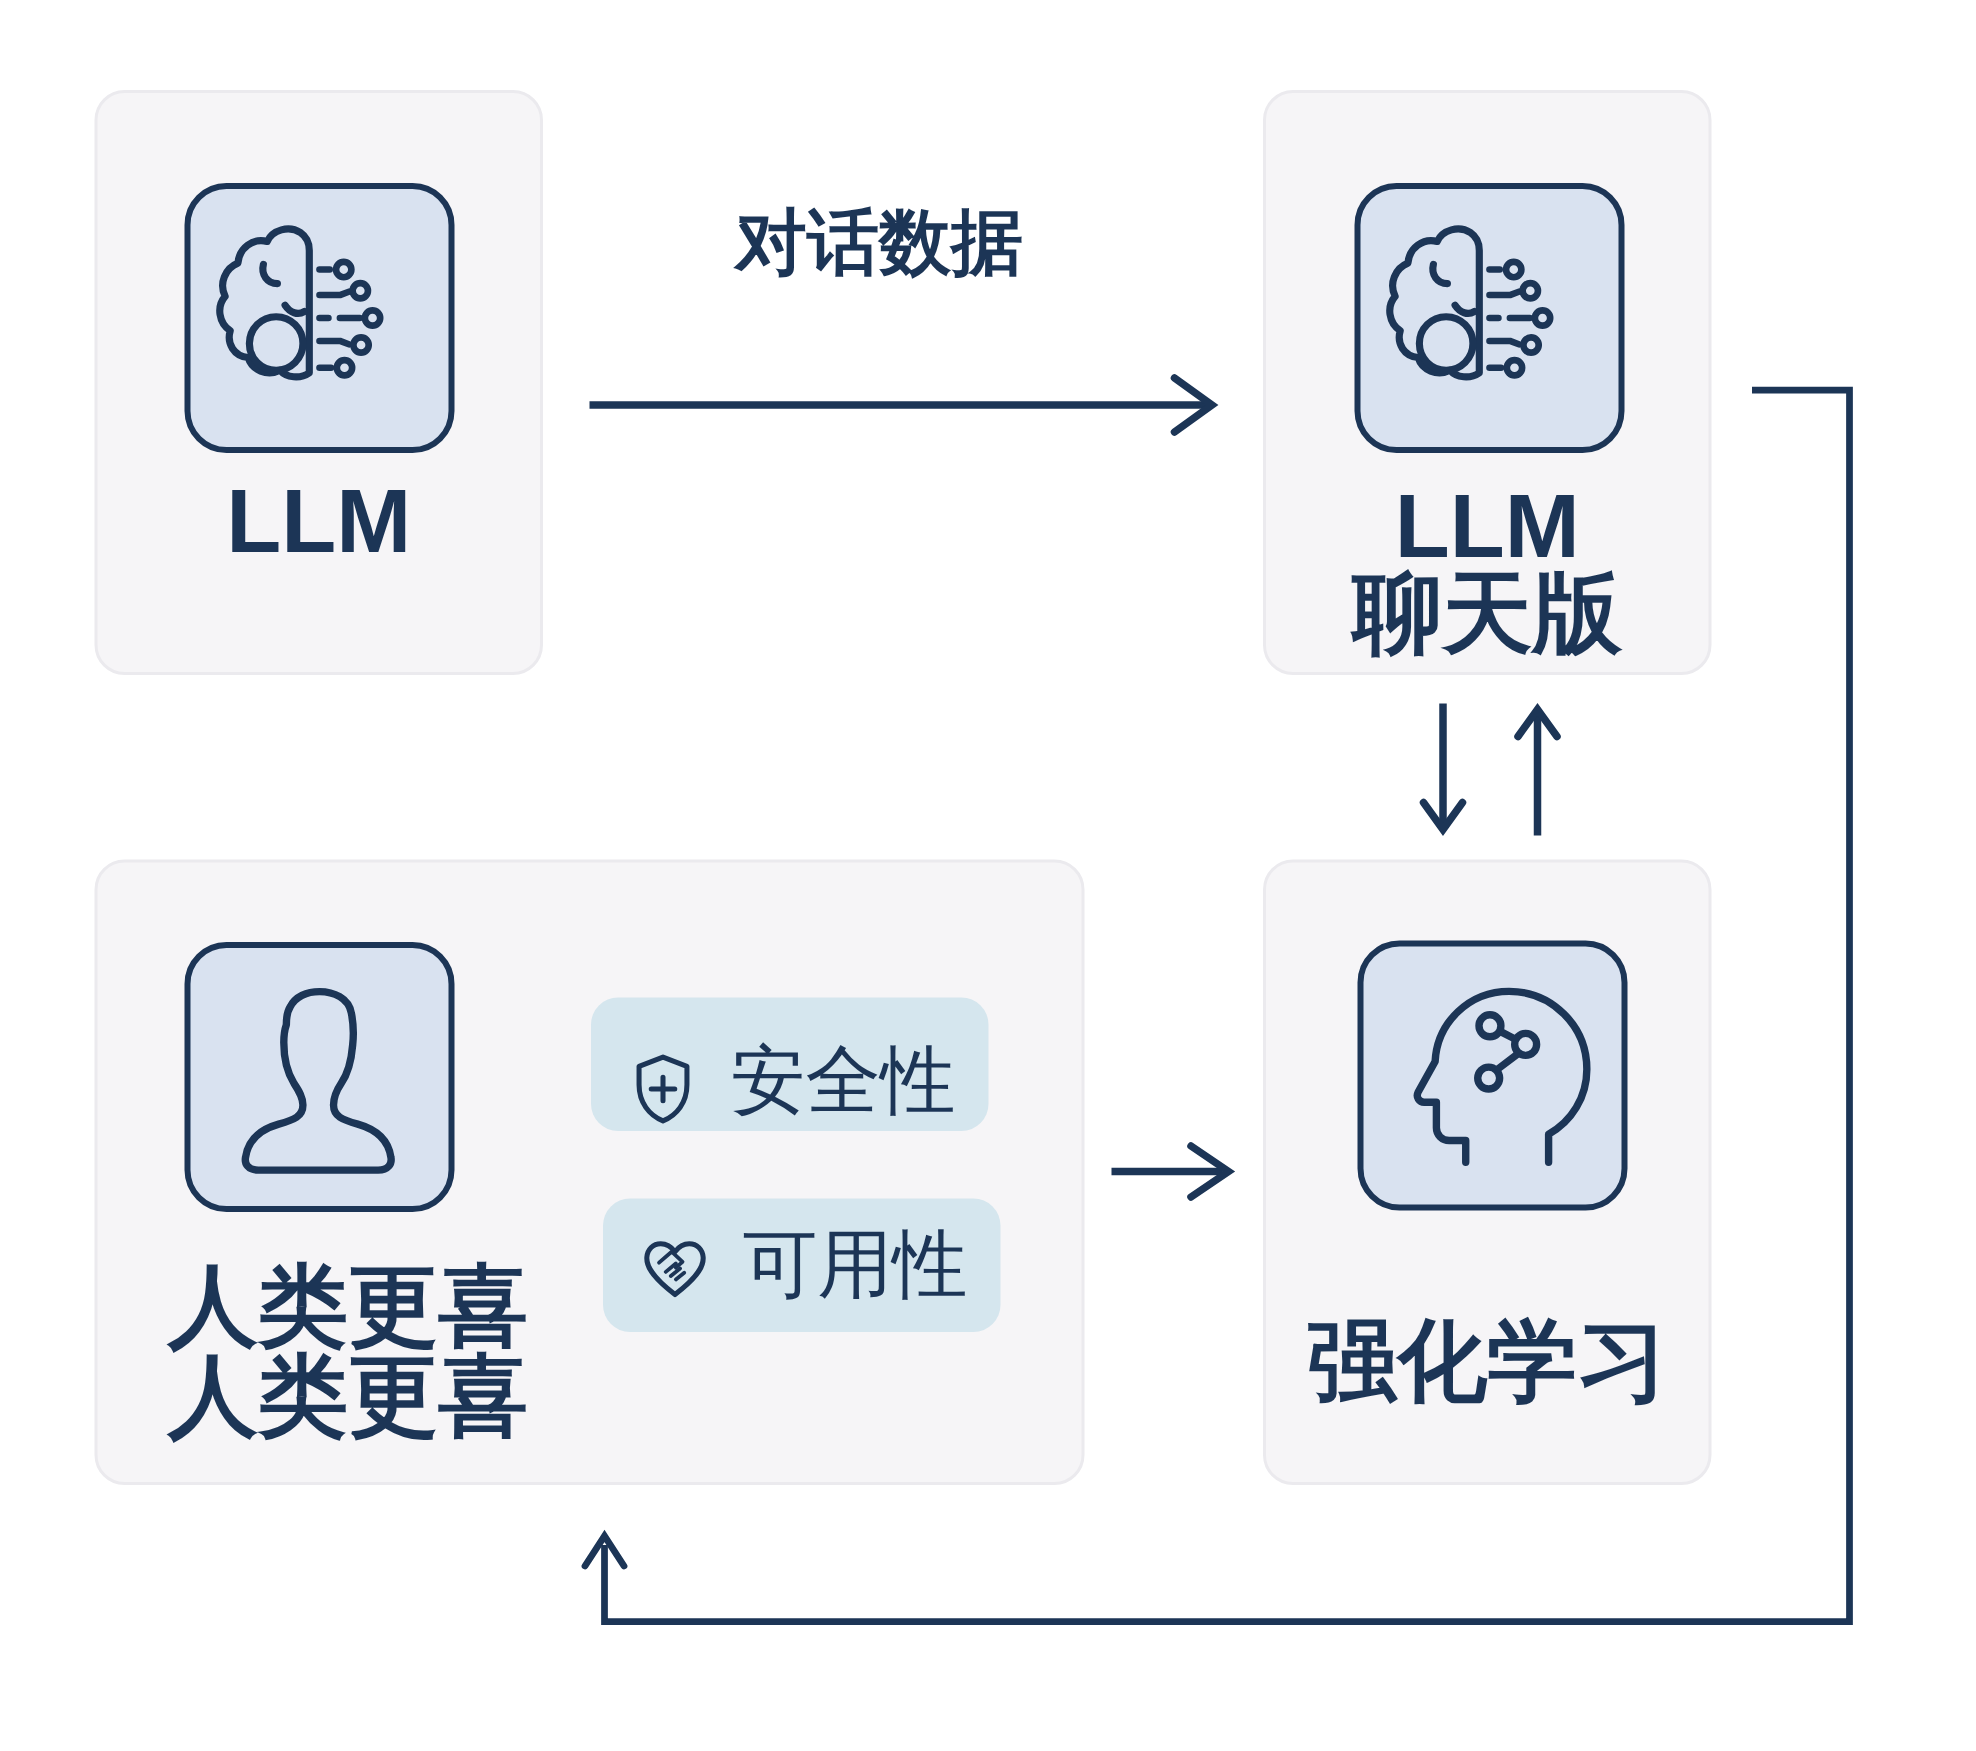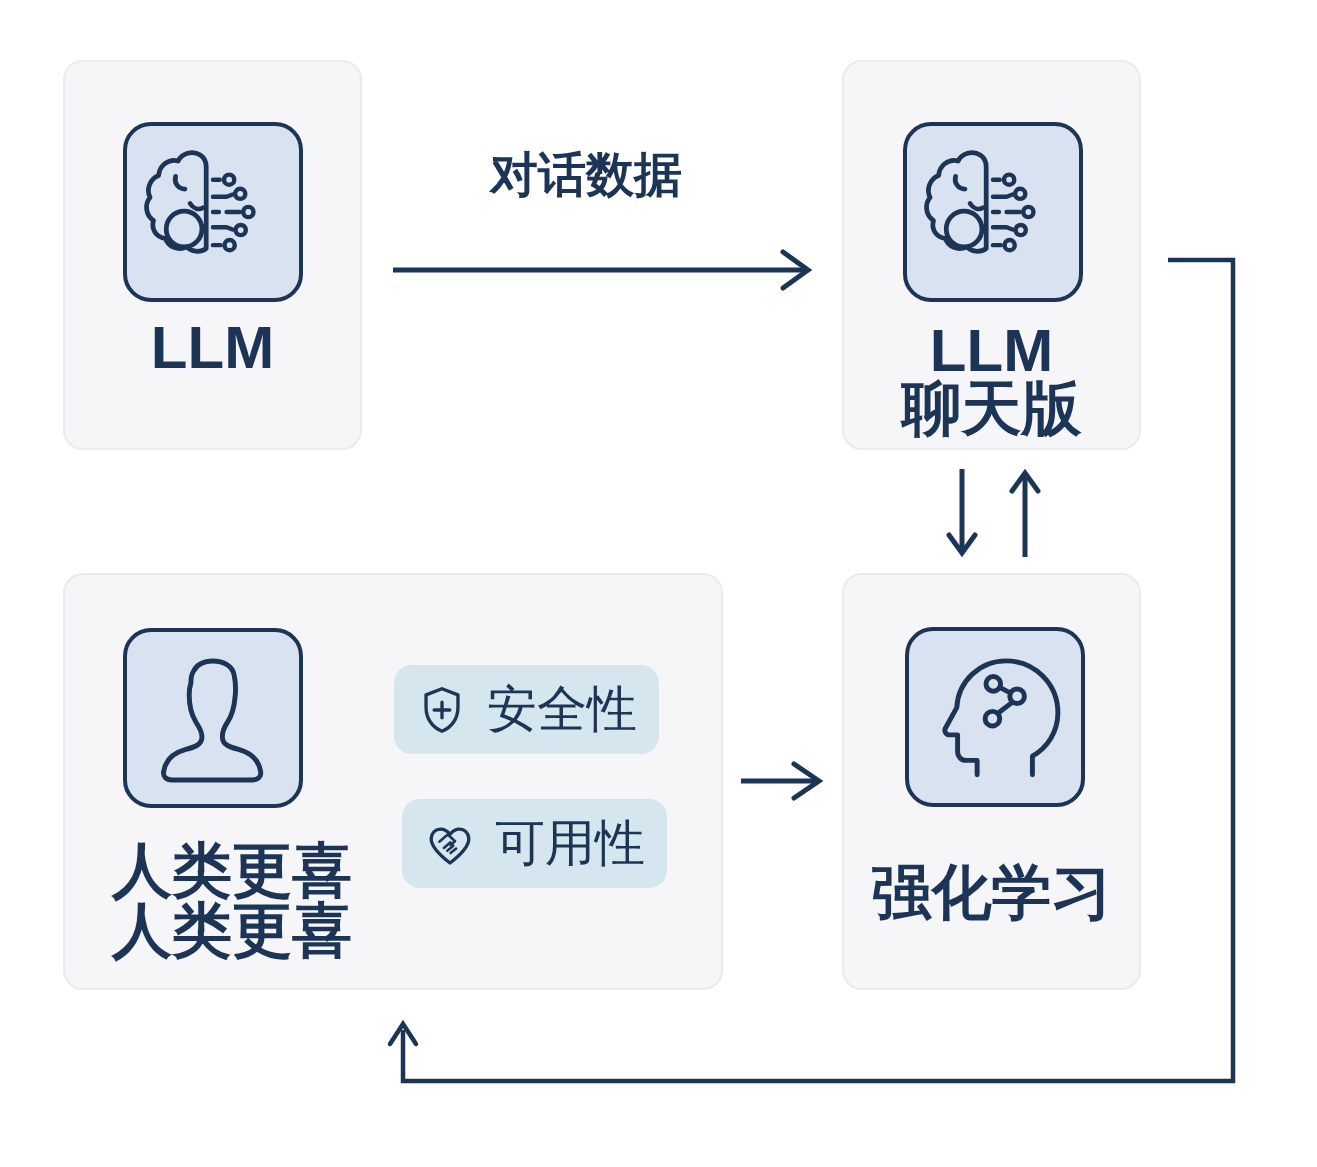--- a/index.html
+++ b/index.html
@@ -42,36 +42,36 @@
   .iconbox svg{width:170px;height:170px;}
   .icon-stroke{stroke:var(--navy);fill:none;stroke-linecap:round;stroke-linejoin:round;}
 
   .node-label{
     position:absolute;left:0;width:100%;text-align:center;
     font-size:60px;line-height:58px;font-weight:700;color:var(--navy);white-space:nowrap;
   }
   #card-llm .node-label{top:257px;}
   #card-chat .node-label{top:260px;}
   #card-human .node-label{left:47px;width:auto;text-align:left;top:266px;line-height:60px;}
-  #card-rl .node-label{top:289px;}
+  #card-rl .node-label{top:304px;}
   .node-label span{display:block;}
 
   .edge-label{
-    position:absolute;left:386px;top:140px;width:400px;text-align:center;
+    position:absolute;left:386px;top:128px;width:400px;text-align:center;
     font-size:48px;line-height:70px;font-weight:600;color:var(--navy);white-space:nowrap;
   }
   .edge-label span{display:block;}
 
   .badge{
     position:absolute;width:265px;height:89px;box-sizing:border-box;
     background:var(--badge-bg);border-radius:18px;
     display:flex;align-items:center;gap:17px;padding-left:20px;
     font-size:50px;font-weight:500;color:var(--navy);white-space:nowrap;
   }
-  #badge-safety{left:329px;top:90px;}
+  #badge-safety{left:329px;top:90px;align-items:flex-end;}
   #badge-usability{left:337px;top:224px;}
   .badge svg{width:56px;height:56px;flex:0 0 auto;}
 </style>
 </head>
 <body>
 
 <div class="canvas">
 
   <svg class="edges" viewBox="0 0 1317 1167">
     <g>

